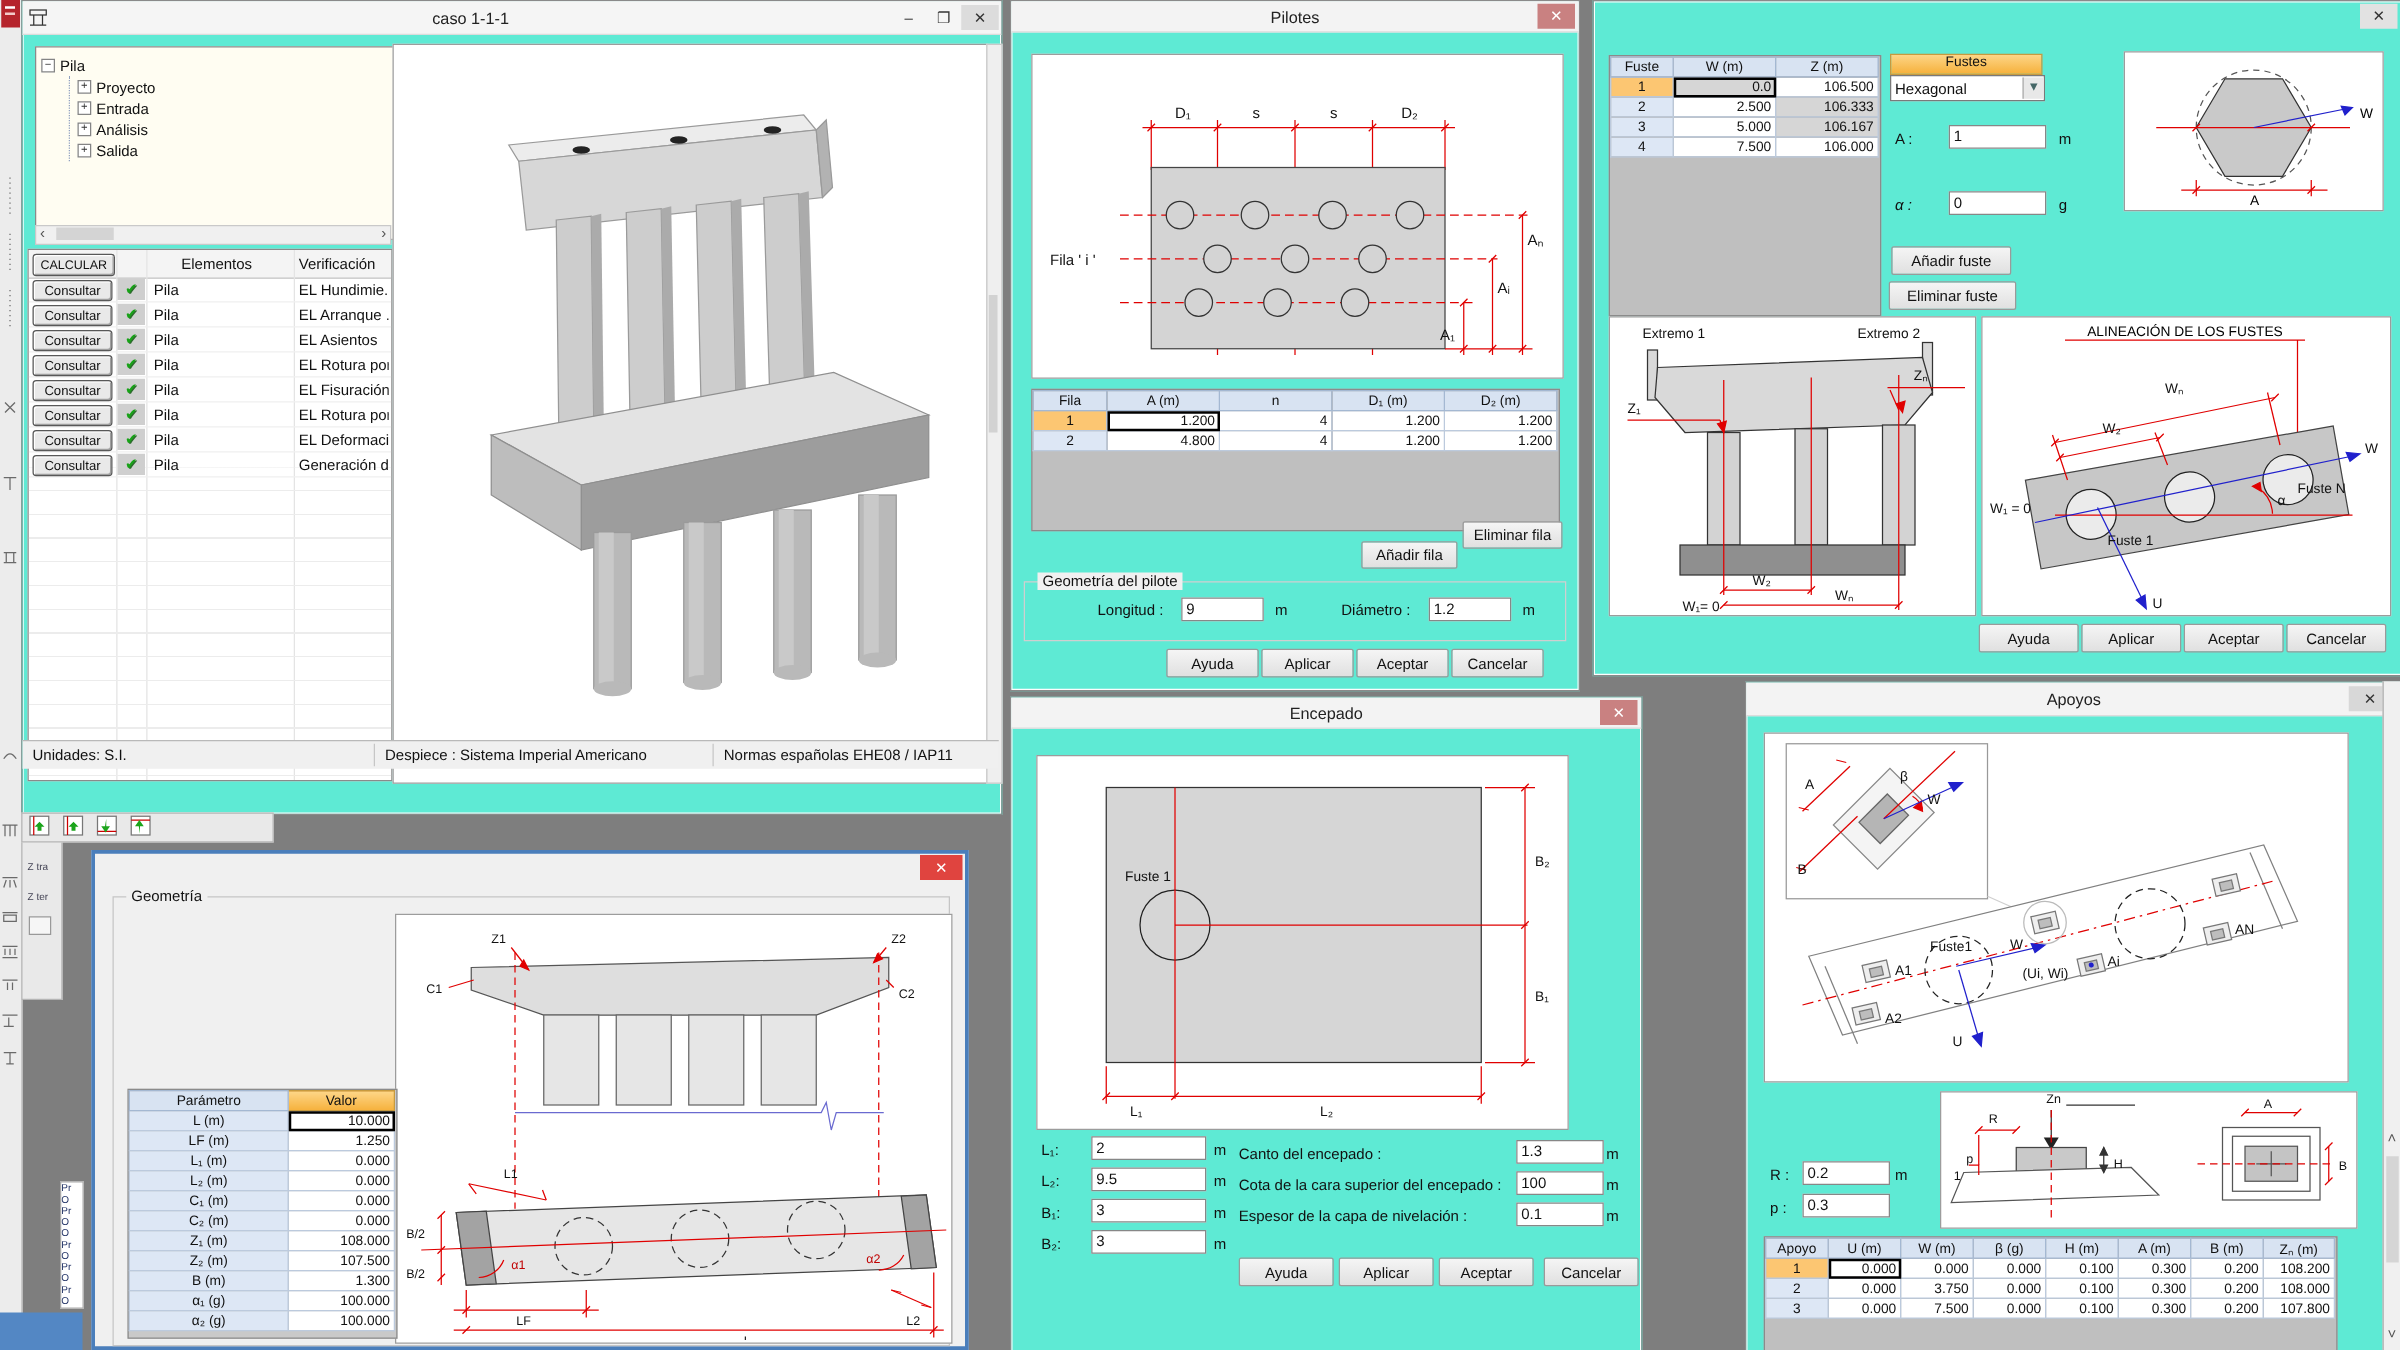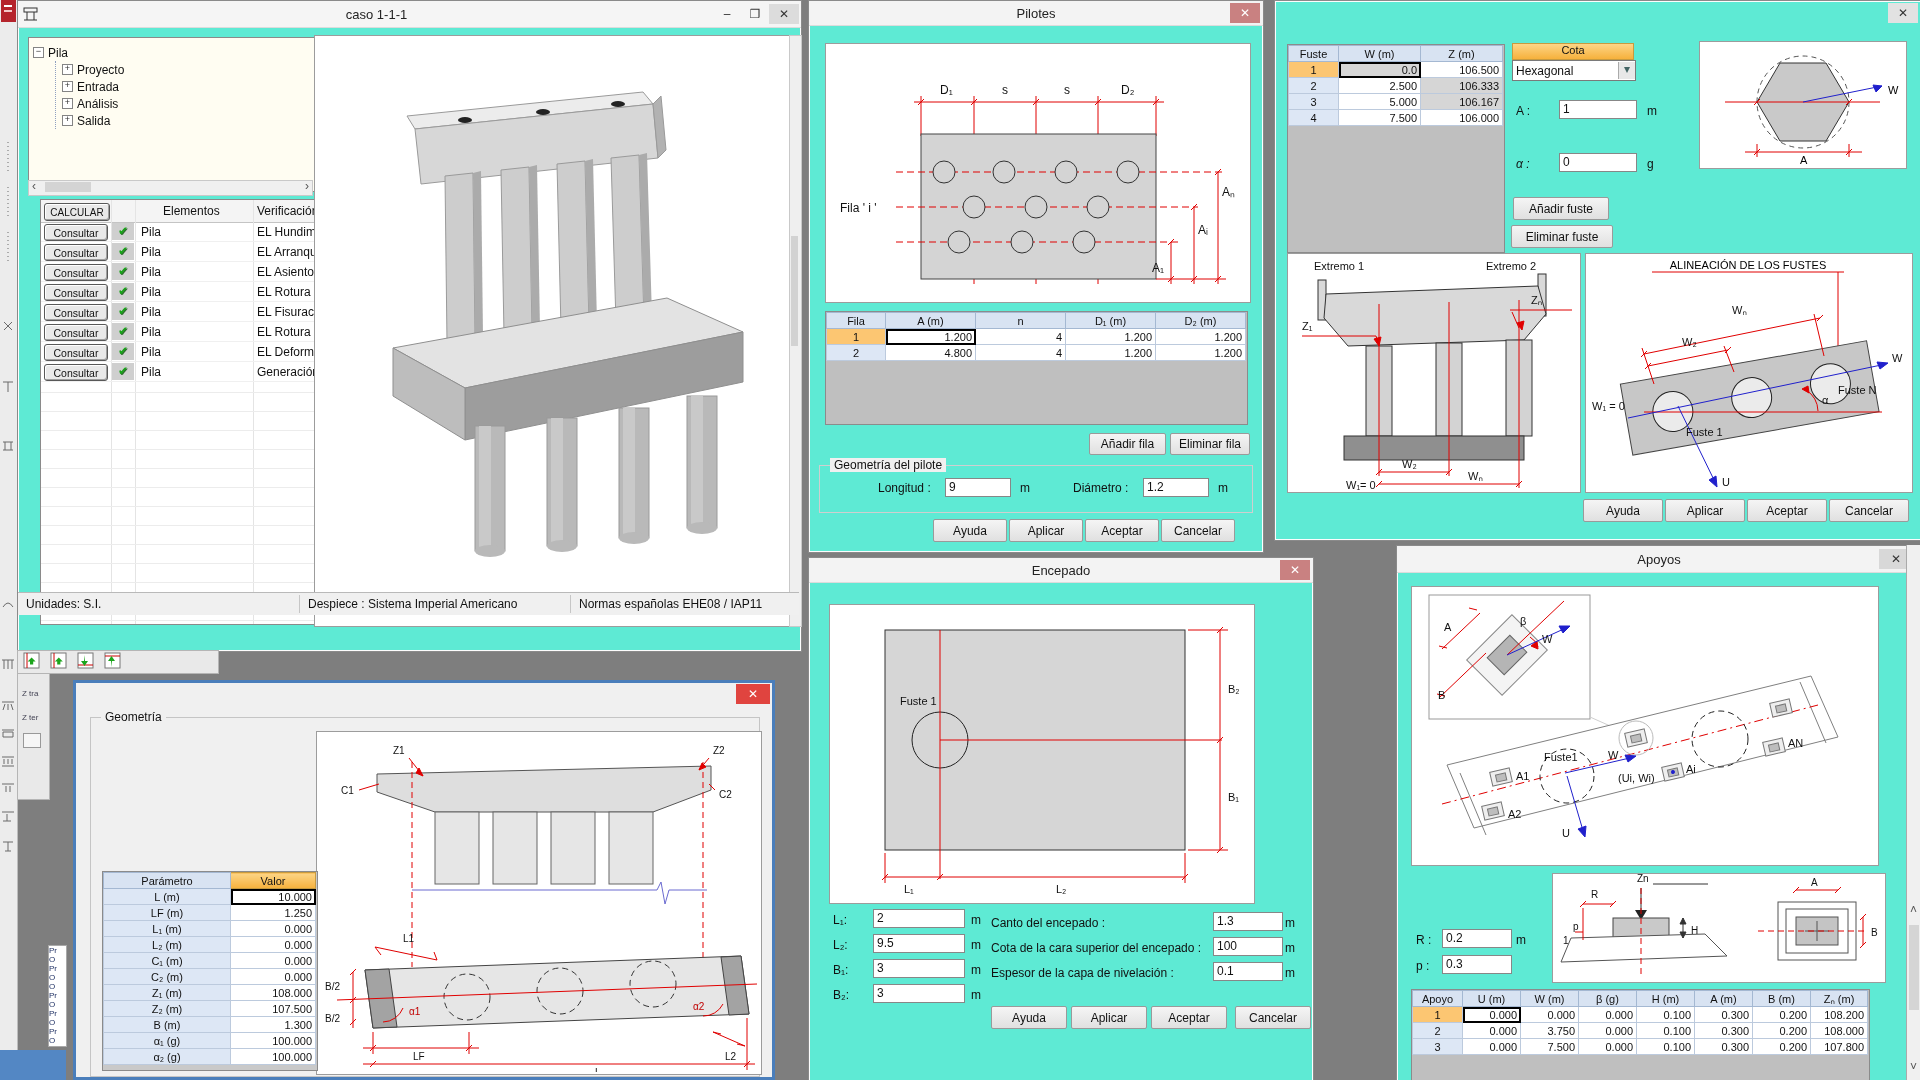--- a/index.html
+++ b/index.html
@@ -118,21 +118,21 @@
           <span>Salida</span>
         </div>
     </div>
   </div>
   <div class="abs" style="left:10px;top:179px;width:283px;height:14px;background:#f0f0f0;border:1px solid #c9c9c9;">
     <span class="abs" style="left:3px;top:-2px;font-size:12px;color:#555;">‹</span>
     <div class="abs" style="left:16px;top:1px;width:46px;height:10px;background:#d4d4d4;"></div>
     <span class="abs" style="right:3px;top:-2px;font-size:12px;color:#555;">›</span>
   </div>
 
-  <div class="abs" style="left:4px;top:198px;width:290px;height:424px;background:#fff;border:1px solid #8a8a8a;overflow:hidden;margin-left:18px;">
+  <div class="abs" style="left:4px;top:198px;width:290px;height:424px;background:#fff;border:1px solid #8a8a8a;overflow:hidden;">
     <div class="abs" style="left:0;top:0;width:290px;height:22px;background:#f4f4f4;border-bottom:1px solid #c4c4c4;"></div>
     <div class="cbtn abs" style="left:3px;top:3px;width:64px;height:16px;">CALCULAR</div>
     <div class="lbl" style="left:122px;top:4px;">Elementos</div>
     <div class="lbl" style="left:216px;top:4px;">Verificación</div>
 
     <div class="abs" style="left:70px;top:0;width:1px;height:424px;background:#e4e4e4;"></div>
     <div class="abs" style="left:94px;top:0;width:1px;height:424px;background:#e4e4e4;"></div>
     <div class="abs" style="left:212px;top:0;width:1px;height:424px;background:#e4e4e4;"></div>
     <div class="abs" style="left:0;top:174px;width:290px;height:250px;background-image:repeating-linear-gradient(to bottom,transparent 0 18px,#ececec 18px 19px);"></div>
     <div id="vgrid-rows" class="abs" style="left:0;top:22px;width:290px;">
@@ -350,21 +350,21 @@
         <td>4.800</td>
         <td>4</td>
         <td>1.200</td>
         <td>1.200</td>
       </tr>
     </tbody>
       </table>
   </div>
 
   <div class="dbtn" style="left:280px;top:432px;width:75px;height:20px;">Añadir fila</div>
-  <div class="dbtn" style="left:361px;top:432px;width:78px;height:20px;">Eliminar fila</div>
+  <div class="dbtn" style="left:361px;top:416px;width:78px;height:20px;">Eliminar fila</div>
 
   <div class="gb" style="left:10px;top:464px;width:432px;height:46px;">
     <span>Geometría del pilote</span>
     <div class="lbl" style="left:58px;top:15px;">Longitud :</div>
     <div class="inp" style="left:125px;top:12px;width:58px;height:17px;">9</div>
     <div class="lbl" style="left:200px;top:15px;">m</div>
     <div class="lbl" style="left:253px;top:15px;">Diámetro :</div>
     <div class="inp" style="left:323px;top:12px;width:58px;height:17px;">1.2</div>
     <div class="lbl" style="left:398px;top:15px;">m</div>
   </div>
@@ -409,21 +409,21 @@
       <tr>
             <td class="rh2">4</td>
             <td>7.500</td>
             <td>106.000</td>
           </tr>
     </tbody>
       </table>
   </div>
 
   <div class="abs dt" style="left:237px;top:42px;width:122px;height:17px;">
-    <div class="ohdr" style="width:120px;height:15px;text-align:center;font-size:11px;">Cota</div>
+    <div class="ohdr" style="width:120px;height:15px;text-align:center;font-size:11px;">Fustes</div>
   </div>
   <div class="abs" style="left:237px;top:59px;width:122px;height:19px;background:#fff;border:1px solid #7a7a7a;display:flex;align-items:center;">
     <span style="flex:1;padding-left:3px;font-size:12px;">Hexagonal</span>
     <span style="width:16px;height:17px;background:#e8e8e8;border-left:1px solid #aaa;text-align:center;color:#466;">▾</span>
   </div>
 
   <div class="lbl" style="left:241px;top:103px;">A :</div>
   <div class="inp" style="left:284px;top:99px;width:70px;height:17px;">1</div>
   <div class="lbl" style="left:372px;top:103px;">m</div>
   <div class="lbl" style="left:241px;top:156px;font-style:italic;">α :</div>

